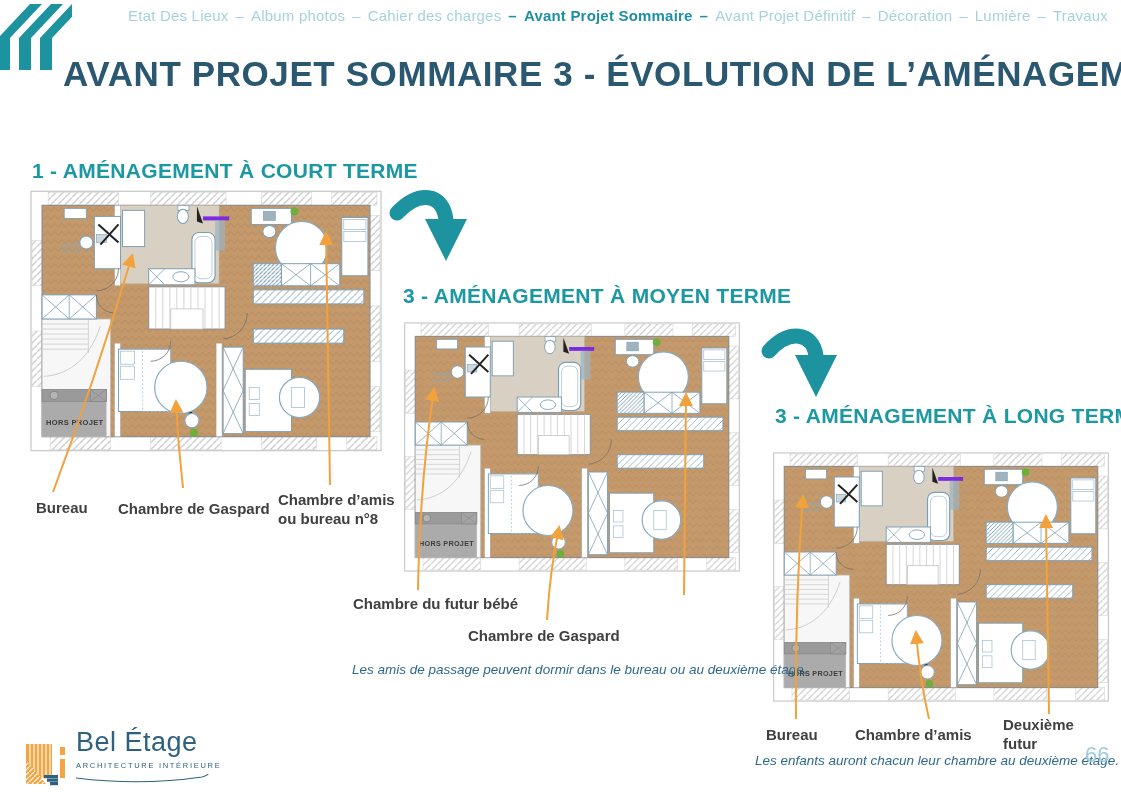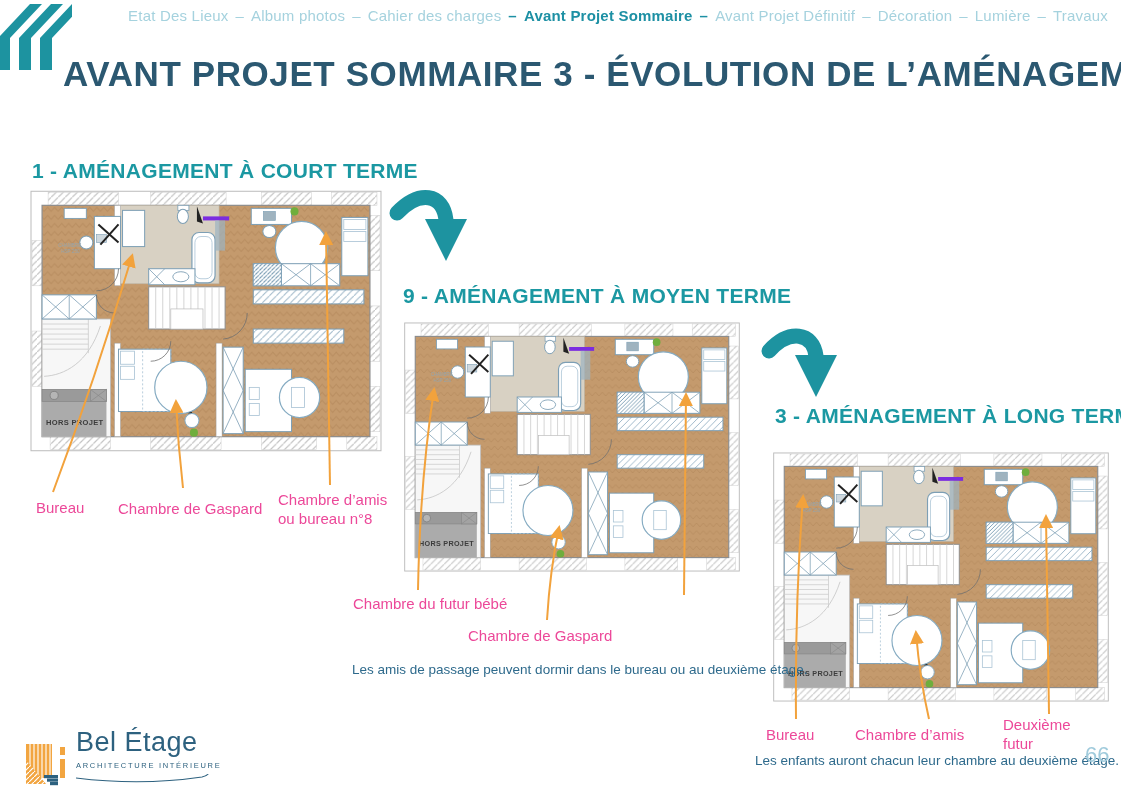--- a/index.html
+++ b/index.html
@@ -29,35 +29,35 @@
   #h-sec1{left:32px;top:159px;text-align:right;}
   #h-sec2{left:403px;top:284px;}
   #h-sec3{left:775px;top:404px;}
   
   .plan{position:absolute;}
   #plan1{left:30px;top:187px;}
   #plan2{left:398px;top:322px;}
   #plan3{left:770px;top:452px;}
   
   .anno{
-    position:absolute;font-size:15px;font-weight:normal;color:#ec4899;
+    position:absolute;font-size:15px;font-weight:bold;color:#404040;
     line-height:1.25;
   }
   #l1a{left:36px;top:499px;}
   #l1b{left:118px;top:500px;}
   #l1c{left:278px;top:491px;width:125px;}
   #l2a{left:353px;top:595px;}
   #l2b{left:468px;top:627px;}
   #l2c{left:602px;top:598px;width:135px;}
   #l3a{left:766px;top:726px;}
   #l3b{left:855px;top:726px;}
   #l3c{left:1003px;top:716px;width:92px;}
   
   .note{
-    position:absolute;font-size:13.5px;color:#2e6a8c;
+    position:absolute;font-size:13.5px;font-style:italic;color:#2e6a8c;
     white-space:nowrap;
   }
   #note2{left:352px;top:662px;}
   #note3{left:755px;top:753px;}
   
   #brand{position:absolute;left:24px;top:728px;display:flex;align-items:flex-end;}
   #brand-text{margin-left:8px;color:#2d617f;}
   #brand-name{font-size:27px;line-height:1.05;letter-spacing:.5px;}
   #brand-sub{font-size:7.5px;letter-spacing:1.7px;margin-top:5px;}
   #page-number{
@@ -236,21 +236,21 @@
     </g>
   </svg>
 
   <nav id="topnav">
     <span class="item">Etat Des Lieux</span><span class="sep">–</span><span class="item">Album photos</span><span class="sep">–</span><span class="item">Cahier des charges</span><span class="sep sep-active">–</span><span class="item active">Avant Projet Sommaire</span><span class="sep sep-active">–</span><span class="item">Avant Projet Définitif</span><span class="sep">–</span><span class="item">Décoration</span><span class="sep">–</span><span class="item">Lumière</span><span class="sep">–</span><span class="item">Travaux</span>
   </nav>
 
   <h1 id="page-title">AVANT PROJET SOMMAIRE 3 - ÉVOLUTION DE L’AMÉNAGEMENT</h1>
 
   <div class="sec-heading" id="h-sec1">1 - AMÉNAGEMENT À COURT TERME</div>
-  <div class="sec-heading" id="h-sec2">9 - AMÉNAGEMENT À MOYEN TERME</div>
+  <div class="sec-heading" id="h-sec2">3 - AMÉNAGEMENT À MOYEN TERME</div>
   <div class="sec-heading" id="h-sec3">3 - AMÉNAGEMENT À LONG TERME</div>
 
   <svg class="plan" id="plan1" width="352" height="268">
       <use href="#fp" xlink:href="#fp" width="352" height="268"></use>
     </svg>
   <svg class="plan" id="plan2" width="348" height="250">
       <use href="#fp" xlink:href="#fp" width="348" height="250"></use>
     </svg>
   <svg class="plan" id="plan3" width="342" height="250">
       <use href="#fp" xlink:href="#fp" width="342" height="250"></use>

